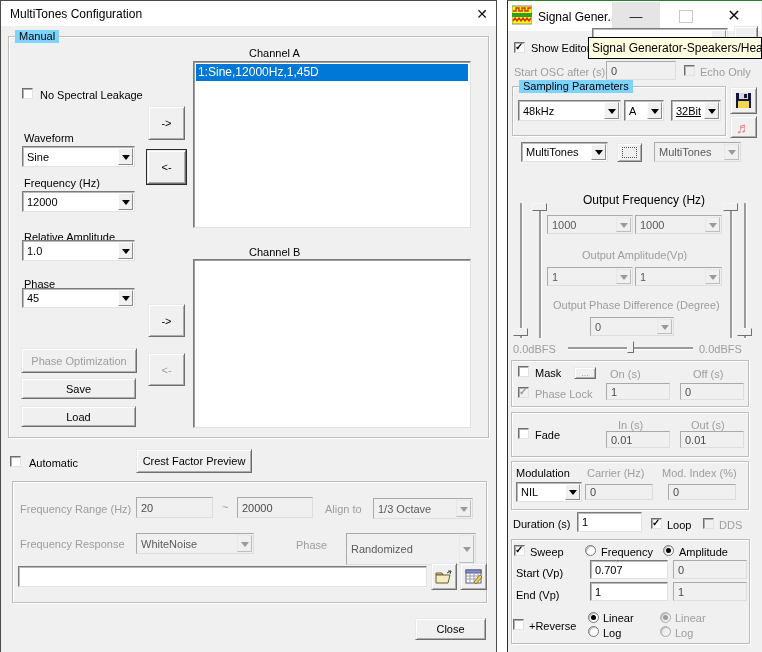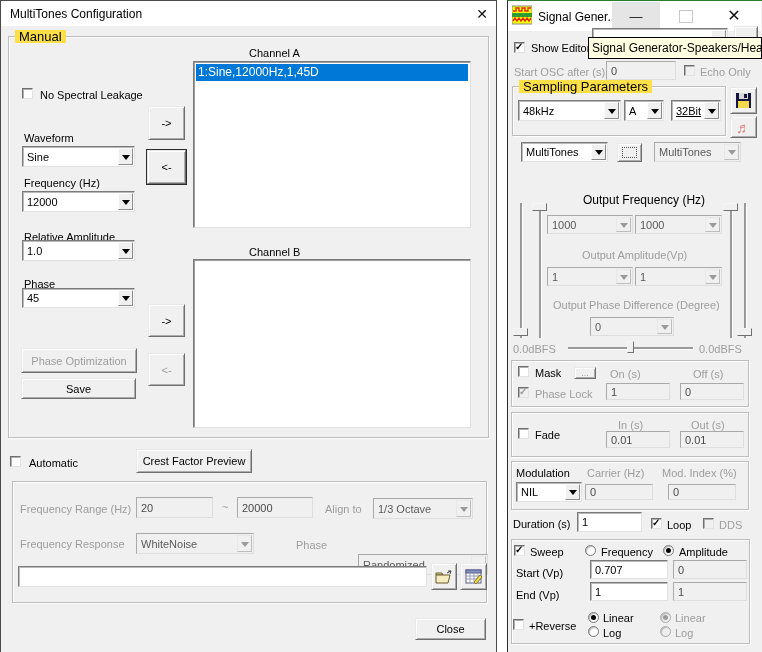--- a/index.html
+++ b/index.html
@@ -5,21 +5,21 @@
   html,body{margin:0;padding:0;background:#cfcfcf;}
   #screen{position:relative;width:762px;height:652px;background:#ffffff;
           font-family:"Liberation Sans",sans-serif;overflow:hidden;}
   .lbl{position:absolute;font-size:11px;line-height:12px;color:#000;white-space:nowrap;}
   .gray{color:#9d9d9d;}
   .winbg{position:absolute;background:#f0f0f0;box-sizing:border-box;}
   .titlebar{position:absolute;background:#ffffff;}
   .ttext{position:absolute;font-size:12px;color:#000;white-space:nowrap;}
   
   .group{position:absolute;border:1px solid #bdbdbd;box-shadow:inset 1px 1px 0 #fff,1px 1px 0 #fff;box-sizing:border-box;}
-  .glabel{position:absolute;top:-7px;left:6px;background:#fde047;padding:0 4px;font-size:13px;line-height:13px;white-space:nowrap;}
+  .glabel{position:absolute;top:-7px;left:6px;background:#7dd3fc;padding:0 4px;font-size:11px;line-height:13px;white-space:nowrap;}
   
   .field{position:absolute;background:#fff;border:1px solid;border-color:#7b7b7b #e2e2e2 #e2e2e2 #7b7b7b;
          box-shadow:inset 1px 1px 0 #b9b9b9;font-size:11px;display:flex;align-items:center;
          padding:0 4px;color:#000;overflow:hidden;white-space:nowrap;box-sizing:border-box;}
   .field.dis{background:#f0f0f0;color:#4a4a4a;border-color:#a9a9a9 #dedede #dedede #a9a9a9;box-shadow:none;}
   
   .combo{position:absolute;background:#fff;border:1px solid;border-color:#7b7b7b #e2e2e2 #e2e2e2 #7b7b7b;
          box-shadow:inset 1px 1px 0 #b9b9b9;font-size:11px;display:flex;align-items:center;
          padding:0 18px 0 4px;color:#000;overflow:hidden;white-space:nowrap;box-sizing:border-box;}
   .combo .arrow{position:absolute;top:1px;right:1px;bottom:1px;width:15px;background:#f0f0f0;
@@ -119,20 +119,23 @@
   <div class="btn dis" style="left:148px;top:353px;width:37px;height:33px;">
     <span>&lt;-</span>
   </div>
 
   <div class="btn dis" style="left:21px;top:348px;width:116px;height:25px;">
     <span>Phase Optimization</span>
   </div>
   <div class="btn" style="left:21px;top:378px;width:115px;height:21px;">
     <span>Save</span>
   </div>
+  <div class="btn" style="left:21px;top:406px;width:115px;height:21px;">
+    <span>Load</span>
+  </div>
 
   <div class="lbl" style="left:249px;top:47px;">Channel A</div>
   <div class="list" style="left:193px;top:61px;width:278px;height:167px;">
     <div class="selitem">1:Sine,12000Hz,1,45D</div>
   </div>
 
   <div class="lbl" style="left:249px;top:246px;">Channel B</div>
   <div class="list" style="left:193px;top:259px;width:278px;height:169px;"></div>
 
   <span class="cb" style="left:10px;top:456px;"></span>
@@ -156,21 +159,21 @@
     <span>1/3 Octave</span>
     <span class="arrow"></span>
   </div>
 
   <div class="lbl gray" style="left:20px;top:538px;">Frequency Response</div>
   <div class="combo dis" style="left:136px;top:533px;width:118px;height:21px;">
     <span>WhiteNoise</span>
     <span class="arrow"></span>
   </div>
   <div class="lbl gray" style="left:296px;top:539px;">Phase</div>
-  <div class="combo dis" style="left:346px;top:554px;width:130px;height:21px;margin-left:12px;">
+  <div class="combo dis" style="left:346px;top:533px;width:130px;height:32px;">
     <span>Randomized</span>
     <span class="arrow"></span>
   </div>
 
   <div class="field" style="left:18px;top:566px;width:409px;height:21px;">
     <span></span>
   </div>
   <div class="btn" style="left:431px;top:563px;width:26px;height:27px;">
     <svg width="18" height="14" viewBox="0 0 18 14">
       <path d="M1 3 L7 3 L8 5 L1 5 Z" fill="#efe3a8" stroke="#6b5d2e" stroke-width="1"></path>

